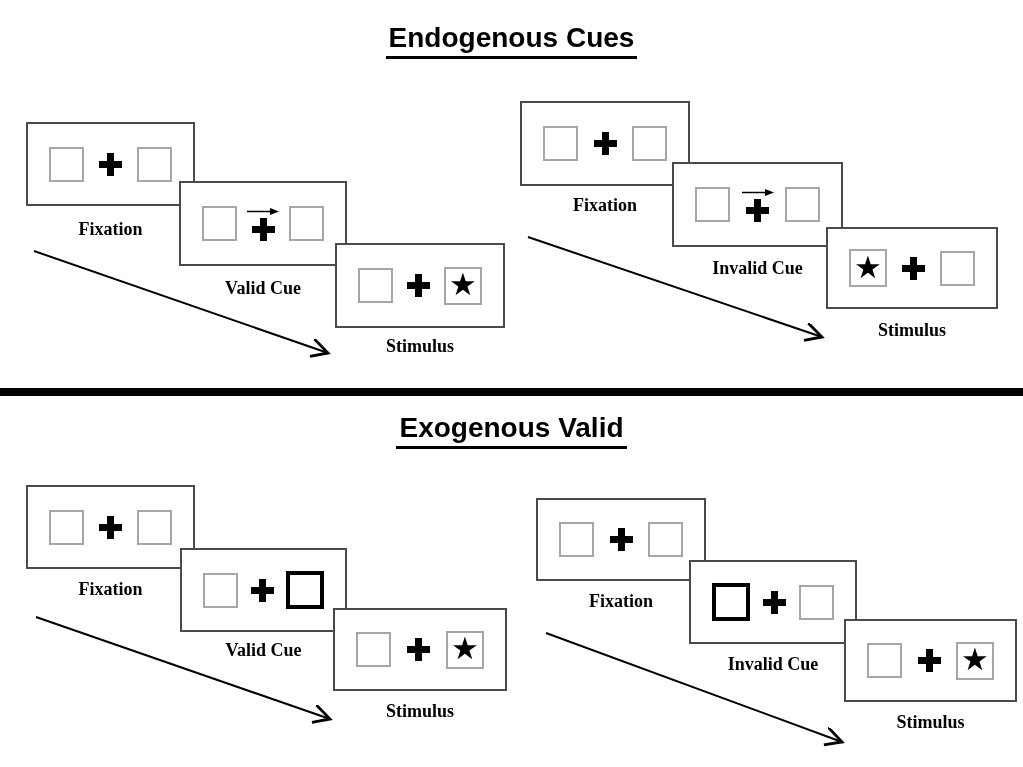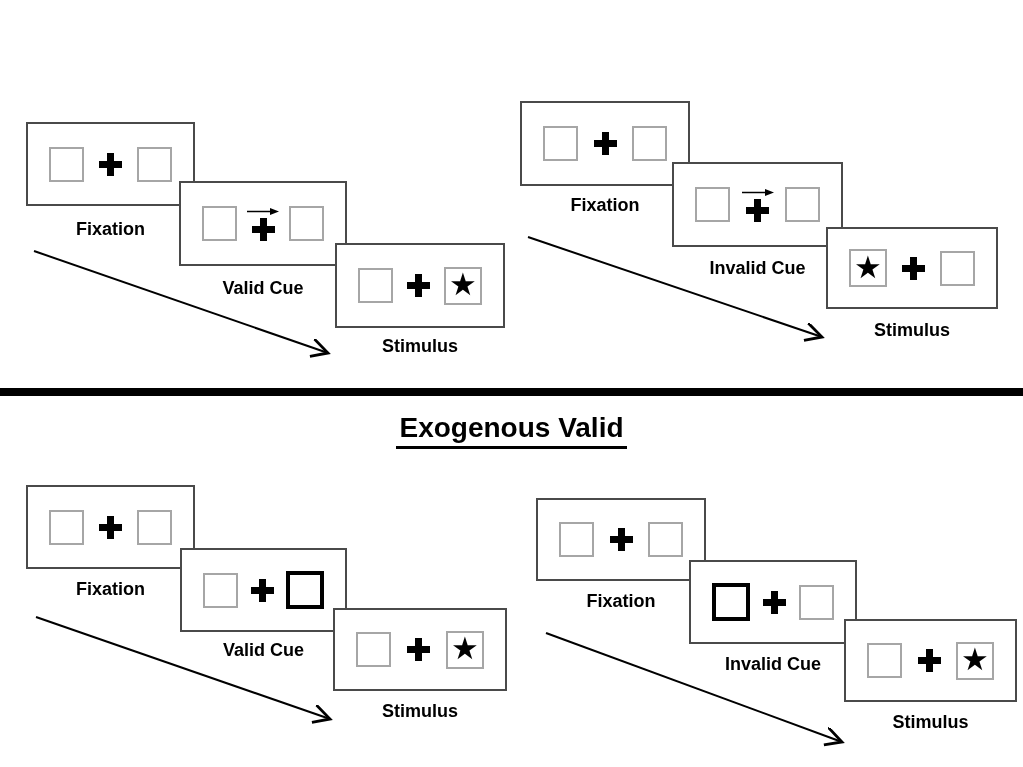--- a/index.html
+++ b/index.html
@@ -31,28 +31,32 @@
   .plus{position:relative;width:23px;height:23px;flex:0 0 auto;}
   .plus::before{content:"";position:absolute;left:0;top:8px;width:23px;height:7px;background:#000;}
   .plus::after{content:"";position:absolute;top:0;left:8px;width:7px;height:23px;background:#000;}
   .cue-stack{
     display:flex;flex-direction:column;align-items:center;gap:2px;flex:0 0 auto;
   }
   .cue-arrow{display:block;}
   .step-label{
     position:absolute;text-align:center;font-size:18px;font-weight:bold;line-height:21px;
     white-space:nowrap;
+    font-family:Liberation Serif, serif;
   }
   .seq-arrow{position:absolute;overflow:visible;}
 </style>
 </head>
 <body>
 
 <div class="canvas">
 
+  <div class="sec-title" style="top:22px">
+    <span class="u">Endogenous Cues</span>
+  </div>
 
   <div>
     <div class="panel" style="left:26px;top:122px;width:169px;height:84px">
       <span class="box"></span>
       <span class="plus"></span>
       <span class="box"></span>
     </div>
     <div class="step-label" style="left:26px;top:219px;width:169px">Fixation</div>
 
     <div class="panel" style="left:179px;top:181px;width:168px;height:85px">

